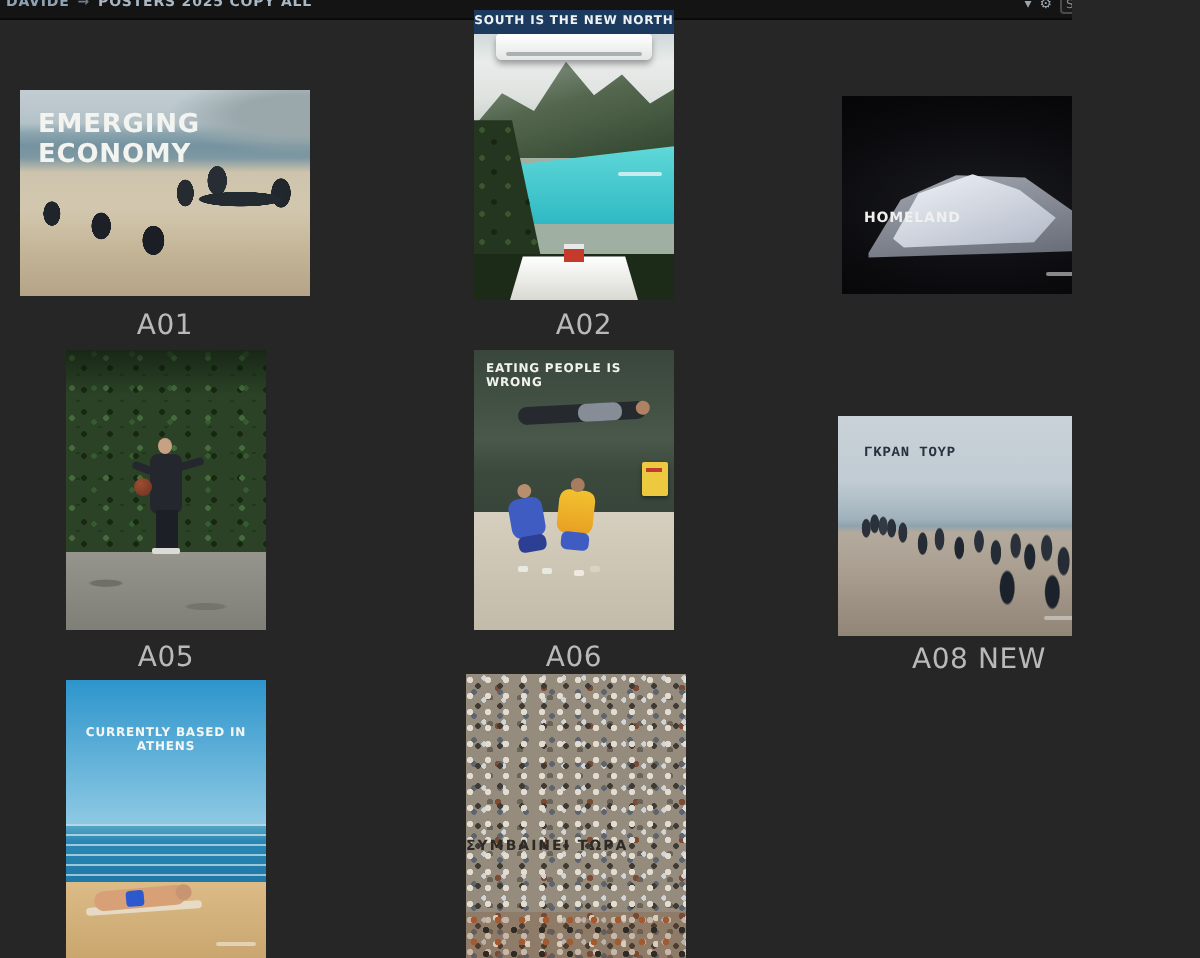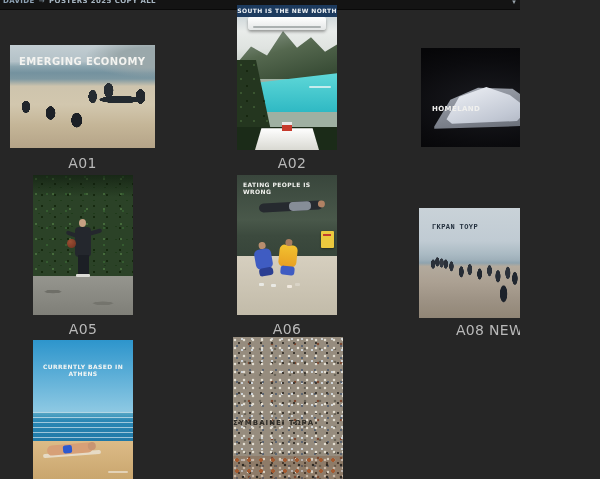--- a/index.html
+++ b/index.html
@@ -1,16 +1,16 @@
 <!DOCTYPE html>
 <html><head>
 <meta charset="utf-8">
 <style>
   html,body{margin:0;padding:0;background:#262626;font-family:"DejaVu Sans",sans-serif;}
-  #screen{position:relative;width:520px;height:479px;background:#262626;overflow:hidden;}
+  #screen{position:relative;width:520px;height:479px;background:#262626;overflow:hidden;padding-left:16px;}
 
   
   #topbar{position:absolute;left:0;top:0;width:600px;height:9px;background:#141414;
     border-bottom:1px solid #0a0a0a;overflow:hidden;}
   #topbar .row{position:absolute;left:0;top:-3px;width:100%;display:flex;align-items:center;}
   .crumbs{display:flex;gap:4px;align-items:center;padding-left:3px;font-size:7px;color:#8fa3b5;
     letter-spacing:.4px;white-space:nowrap;font-weight:bold;}
   .crumbs .sep{color:#6d7c88;}
   .crumbs .current{color:#a9b8c4;}
   .tools{position:absolute;right:2px;top:-3px;display:flex;align-items:center;gap:4px;}
@@ -33,21 +33,21 @@
       radial-gradient(ellipse 34px 6px at 76% 53%, #232a30 60%, rgba(0,0,0,0) 62%),
       radial-gradient(ellipse 7px 10px at 11% 60%, #20252b 60%, rgba(0,0,0,0) 62%),
       radial-gradient(ellipse 8px 11px at 28% 66%, #1d2127 60%, rgba(0,0,0,0) 62%),
       radial-gradient(ellipse 9px 12px at 46% 73%, #1b1f25 60%, rgba(0,0,0,0) 62%),
       radial-gradient(ellipse 7px 11px at 57% 50%, #252b31 60%, rgba(0,0,0,0) 62%),
       radial-gradient(ellipse 8px 12px at 68% 44%, #272d33 60%, rgba(0,0,0,0) 62%),
       radial-gradient(ellipse 8px 12px at 90% 50%, #22272d 60%, rgba(0,0,0,0) 62%),
       radial-gradient(ellipse 90px 28px at 96% 12%, #9aa8ab 35%, rgba(154,168,171,0) 72%),
       linear-gradient(to bottom,#c2cdd2 0%,#b4c2c8 16%,#8aa4ae 21%,#74929f 27%,#7d98a2 33%,
         #cec4ad 40%,#d2c7ae 58%,#c4b597 78%,#b5a488 100%);}
-  .t-a01{left:9px;top:11px;font-size:10px;color:#f3f3f0;}
+  .t-a01{left:9px;top:11px;font-size:13px;color:#f3f3f0;}
 
   
   #p-a02{left:237px;top:5px;width:100px;height:145px;background:#9fb0a2;}
   .a02-sky{inset:0;background:linear-gradient(to bottom,#bcc8ce 0%,#e9ecea 18%,#dfe3e0 30%,#c3ccc4 42%,#9fb0a2 52%);}
   .a02-mtn{left:0;top:15%;width:100%;height:36%;
     background:linear-gradient(165deg,#93a194 0%,#55684f 45%,#31452f 100%);
     clip-path:polygon(0 70%,14% 38%,30% 55%,46% 8%,60% 40%,74% 20%,88% 48%,100% 34%,100% 100%,0 100%);}
   .a02-lake{left:0;top:47%;width:100%;height:27%;
     background:linear-gradient(to bottom,#5fd8d8,#2fb9c4);
     clip-path:polygon(0 30%,100% 0,100% 100%,0 100%);}

